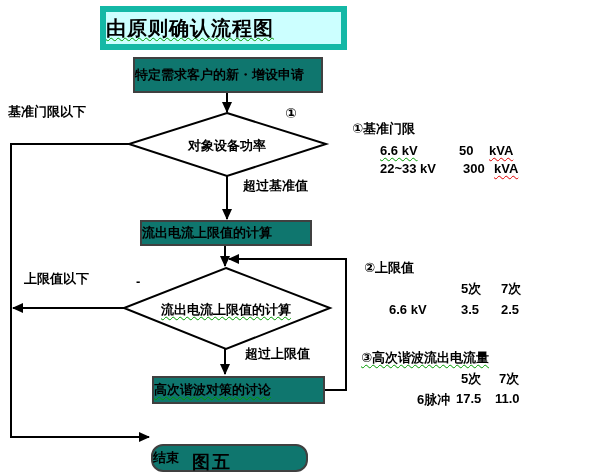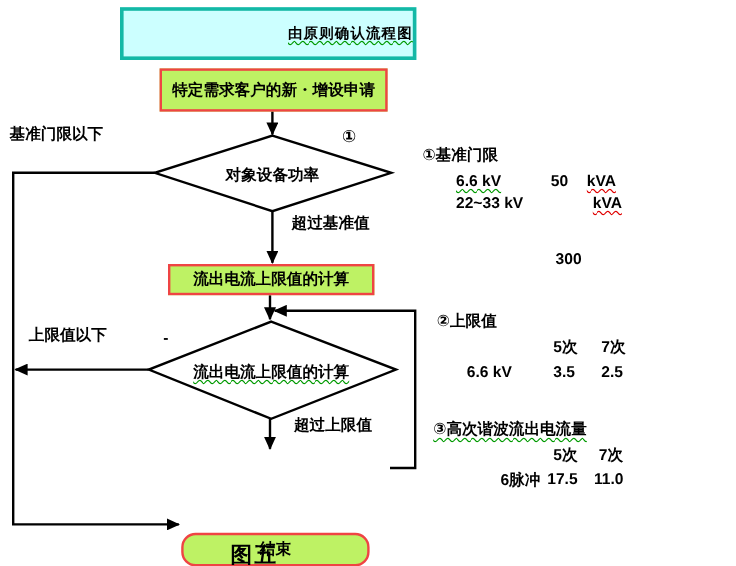--- a/index.html
+++ b/index.html
@@ -5,29 +5,29 @@
   * { margin:0; padding:0; box-sizing:border-box; }
   html,body { background:#fff; }
   .canvas {
     position:relative; width:613px; height:472px; background:#ffffff;
     font-family:"Liberation Sans","DejaVu Sans",sans-serif;
     font-weight:bold; color:#000; overflow:hidden;
   }
   .layer { position:absolute; left:0; top:0; width:613px; height:472px; }
   .abs { position:absolute; white-space:nowrap; }
   .node {
-    position:absolute; background:#bef264; border:2px solid #ef4444;
-    display:flex; align-items:center; justify-content:center;
+    position:absolute; background:#0f766e; border:2px solid #404040;
+    display:flex; align-items:center; 
     font-size:13px; text-align:center;
   }
   .title-box {
     position:absolute; left:100px; top:6px; width:247px; height:44px;
-    background:#ccffff; border:3px solid #14b8a6;
-    display:flex; align-items:center; justify-content:flex-end;
-    font-size:12px; letter-spacing:1px;
+    background:#ccffff; border:6px solid #14b8a6;
+    display:flex; align-items:center; justify-content:flex-start;
+    font-size:20px; letter-spacing:1px;
   }
   .box1 { left:133px; top:57px;  width:190px; height:36px; }
   .box2 { left:140px; top:220px; width:172px; height:26px; }
   .box3 { left:152px; top:376px; width:173px; height:28px; }
   .boxend { left:151px; top:444px; width:157px; height:28px;border-radius:12px; }
   .dlabel { position:absolute; text-align:center; font-size:13px; }
   .d1 { left:152px; top:137px; width:150px; }
   .d2 { left:127px; top:301px; width:198px; }
   .side { font-size:13px; }
   .ann { font-size:13px; }
@@ -64,20 +64,23 @@
   <div class="title-box">
     <span class="wavy-g">由原则确认流程图</span>
   </div>
 
   <div class="node box1">
     <span>特定需求客户的新・增设申请</span>
   </div>
   <div class="node box2">
     <span>流出电流上限值的计算</span>
   </div>
+  <div class="node box3">
+    <span class="wavy-g">高次谐波对策的讨论</span>
+  </div>
   <div class="node boxend">
     <span>结束</span>
   </div>
 
   <div class="dlabel d1">对象设备功率</div>
   <div class="dlabel d2">
     <span class="wavy-g">流出电流上限值的计算</span>
   </div>
 
   <div class="abs side" style="left:285px; top:105px; font-size:14px;">①</div>
@@ -85,21 +88,21 @@
   <div class="abs side" style="left:243px; top:177px;">超过基准值</div>
   <div class="abs side" style="left:24px; top:270px;">上限值以下</div>
   <div class="abs side" style="left:245px; top:345px;">超过上限值</div>
   <div class="abs side" style="left:136px; top:274px;">-</div>
 
   <div class="abs ann" style="left:352px; top:120px;">①基准门限</div>
   <div class="abs ann wavy-g" style="left:380px; top:143px;">6.6 kV</div>
   <div class="abs ann" style="left:459px; top:143px;">50</div>
   <div class="abs ann wavy-r" style="left:489px; top:143px;">kVA</div>
   <div class="abs ann" style="left:380px; top:161px;">22~33 kV</div>
-  <div class="abs ann" style="left:463px; top:161px;margin-top:47px;">300</div>
+  <div class="abs ann" style="left:463px; top:161px;">300</div>
   <div class="abs ann wavy-r" style="left:494px; top:161px;">kVA</div>
 
   <div class="abs ann" style="left:364px; top:259px;">②上限值</div>
   <div class="abs ann" style="left:461px; top:280px;">5次</div>
   <div class="abs ann" style="left:501px; top:280px;">7次</div>
   <div class="abs ann" style="left:389px; top:302px;">6.6 kV</div>
   <div class="abs ann" style="left:461px; top:302px;">3.5</div>
   <div class="abs ann" style="left:501px; top:302px;">2.5</div>
 
   <div class="abs ann" style="left:361px; top:349px;">

